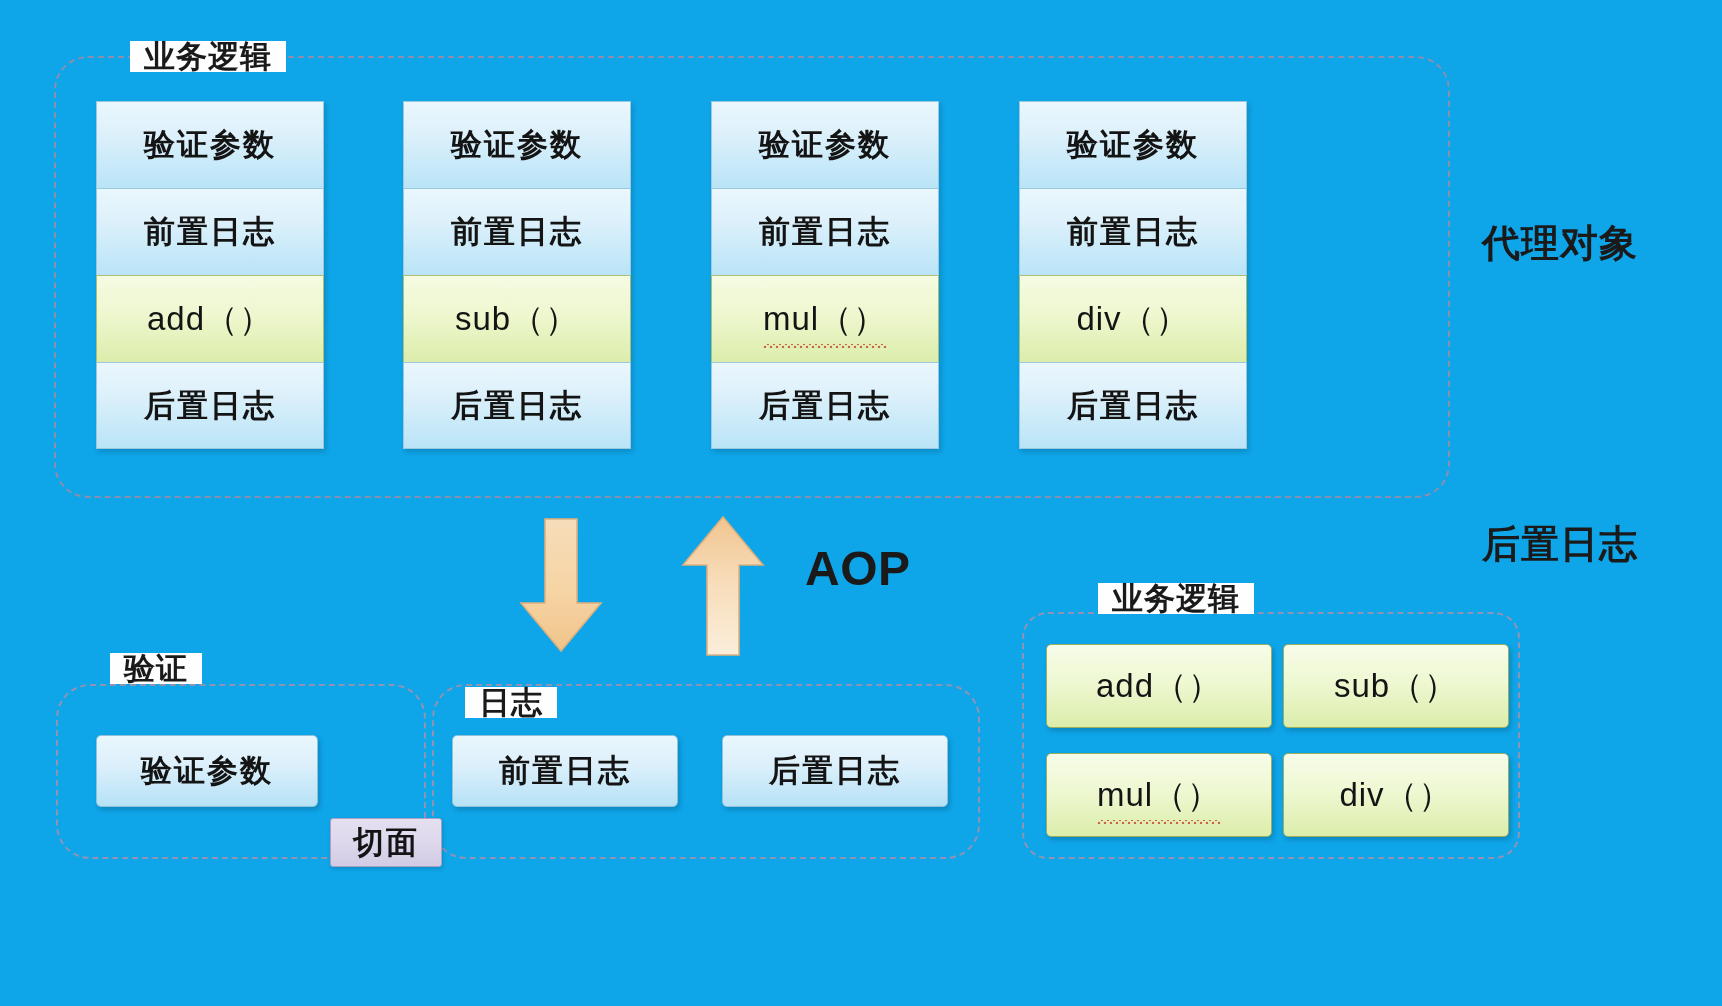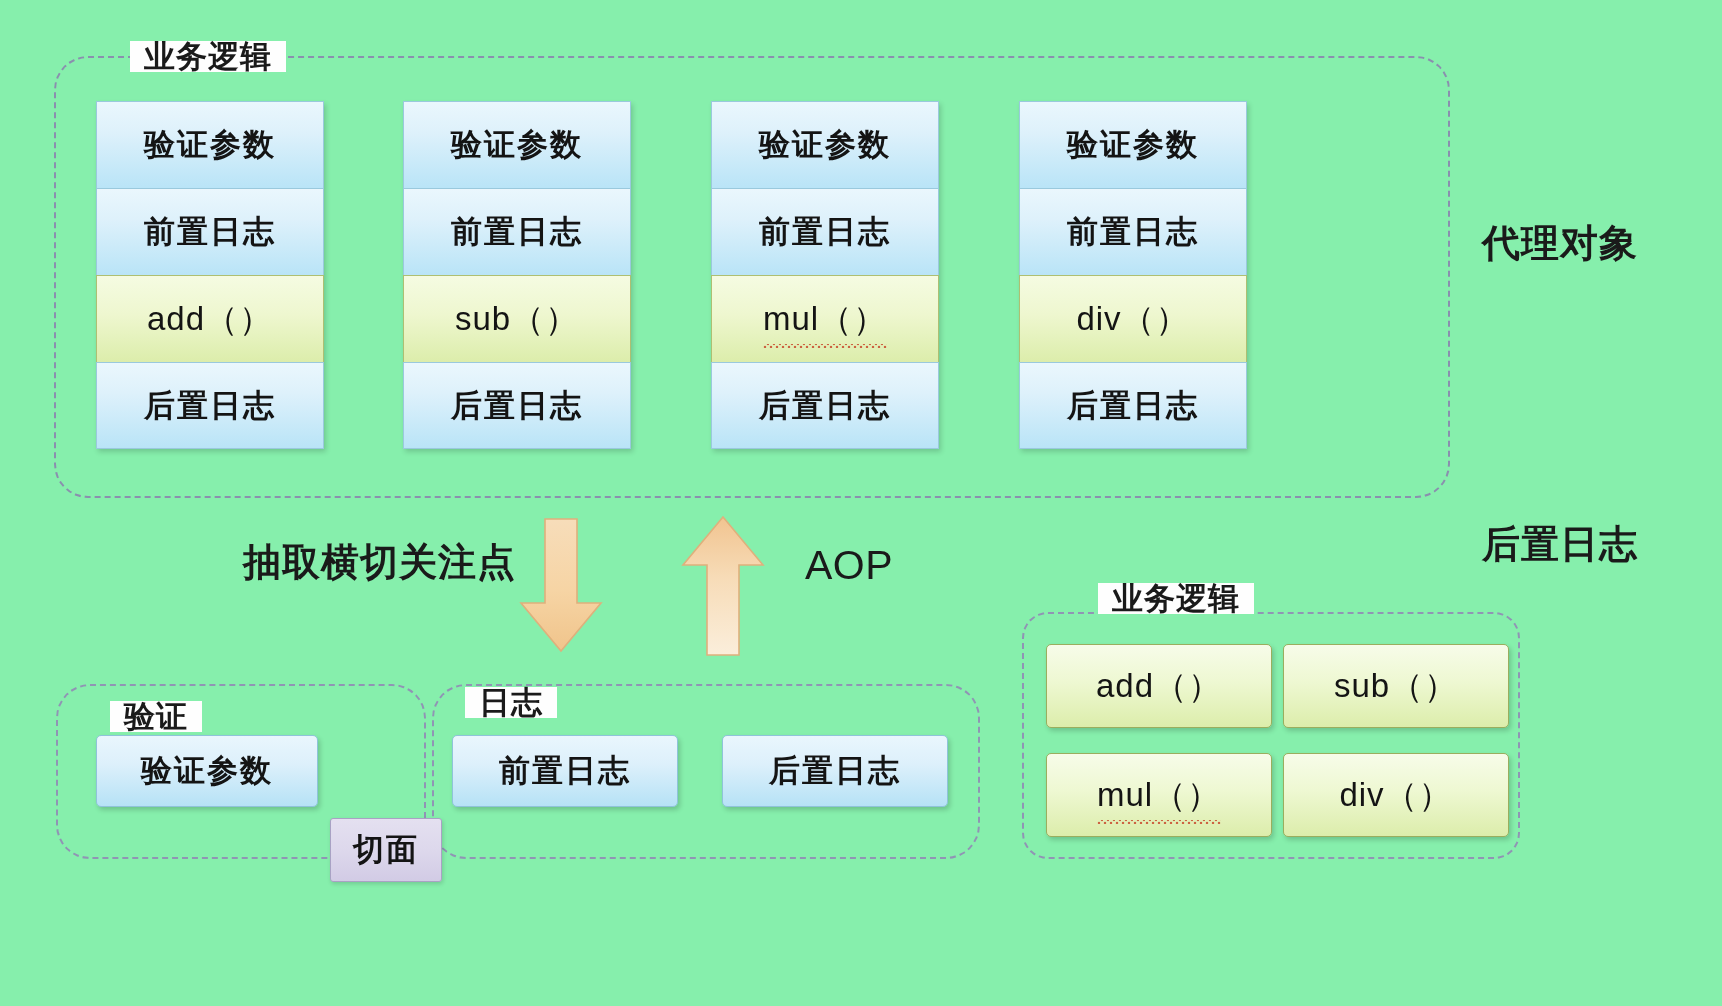--- a/index.html
+++ b/index.html
@@ -9,21 +9,21 @@
   }
   body {
     font-family: "Liberation Sans", "DejaVu Sans", sans-serif;
     color: #1c1c1c;
   }
 
   #canvas {
     position: relative;
     width: 1722px;
     height: 1006px;
-    background: #86efac;
+    background: #0ea5e9;
     overflow: hidden;
   }
 
   
   .group-box {
     position: absolute;
     border: 2px dashed #8a8fae;
     border-radius: 34px;
     box-sizing: border-box;
     background: transparent;
@@ -51,22 +51,22 @@
   .free-label {
     position: absolute;
     font-size: 38px;
     font-weight: 700;
     color: #1a1a1a;
     white-space: nowrap;
     line-height: 1;
     letter-spacing: 1px;
   }
   .free-label.latin {
-    font-weight: 400;
-    font-size: 41px;
+    font-weight: 700;
+    font-size: 48px;
     letter-spacing: 0.5px;
   }
 
   
   .method-column {
     position: absolute;
     width: 228px;
     box-sizing: border-box;
     box-shadow: 2px 3px 5px rgba(0,0,0,0.16);
   }
@@ -211,21 +211,20 @@
 
   <div class="method-column" style="left:1019px; top:101px;">
     <div class="cell blue">验证参数</div>
     <div class="cell blue">前置日志</div>
     <div class="cell green">
         <span>div（）</span>
       </div>
     <div class="cell blue last">后置日志</div>
   </div>
 
-  <div class="free-label" style="left:243px; top:543px;">抽取横切关注点</div>
 
   <div class="arrow-wrap" style="left:519px; top:519px;">
     <svg width="84" height="136" viewBox="0 0 84 136">
       <defs>
         <linearGradient id="gdown" x1="0" y1="0" x2="0" y2="1">
           <stop offset="0%" stop-color="#f7ddba"></stop>
           <stop offset="55%" stop-color="#f6d4a4"></stop>
           <stop offset="100%" stop-color="#f0c48b"></stop>
         </linearGradient>
       </defs>
@@ -243,33 +242,33 @@
         </linearGradient>
       </defs>
       <path d="M42 2 L82 50 L58 50 L58 140 L26 140 L26 50 L2 50 Z" fill="url(#gup)" stroke="#dfb07c" stroke-width="1.6"></path>
     </svg>
   </div>
 
   <div class="free-label latin" style="left:805px; top:545px;">AOP</div>
 
   <div class="group-box fine" style="left:56px; top:684px; width:370px; height:175px;"></div>
 
-  <div class="group-label" style="left:110px; top:653px;margin-top:48px;">验证</div>
+  <div class="group-label" style="left:110px; top:653px;">验证</div>
 
   <div class="chip blue" style="left:96px; top:735px; width:222px; height:72px;">验证参数</div>
 
   <div class="group-box fine" style="left:432px; top:684px; width:548px; height:175px;"></div>
 
   <div class="group-label" style="left:465px; top:643px;margin-top:44px;">日志</div>
 
   <div class="chip blue" style="left:452px; top:735px; width:226px; height:72px;">前置日志</div>
 
   <div class="chip blue" style="left:722px; top:735px; width:226px; height:72px;">后置日志</div>
 
-  <div class="badge" style="left:330px; top:818px; width:112px; height:64px;">切面</div>
+  <div class="badge" style="left:330px; top:818px; width:112px; height:49px;">切面</div>
 
   <div class="free-label" style="left:1482px; top:525px;">后置日志</div>
 
   <div class="group-box fine" style="left:1022px; top:612px; width:498px; height:247px; border-radius:26px;"></div>
 
   <div class="group-label" style="left:1098px; top:583px;">业务逻辑</div>
 
   <div class="chip green" style="left:1046px; top:644px; width:226px; height:84px;">
     <span>add（）</span>
   </div>

